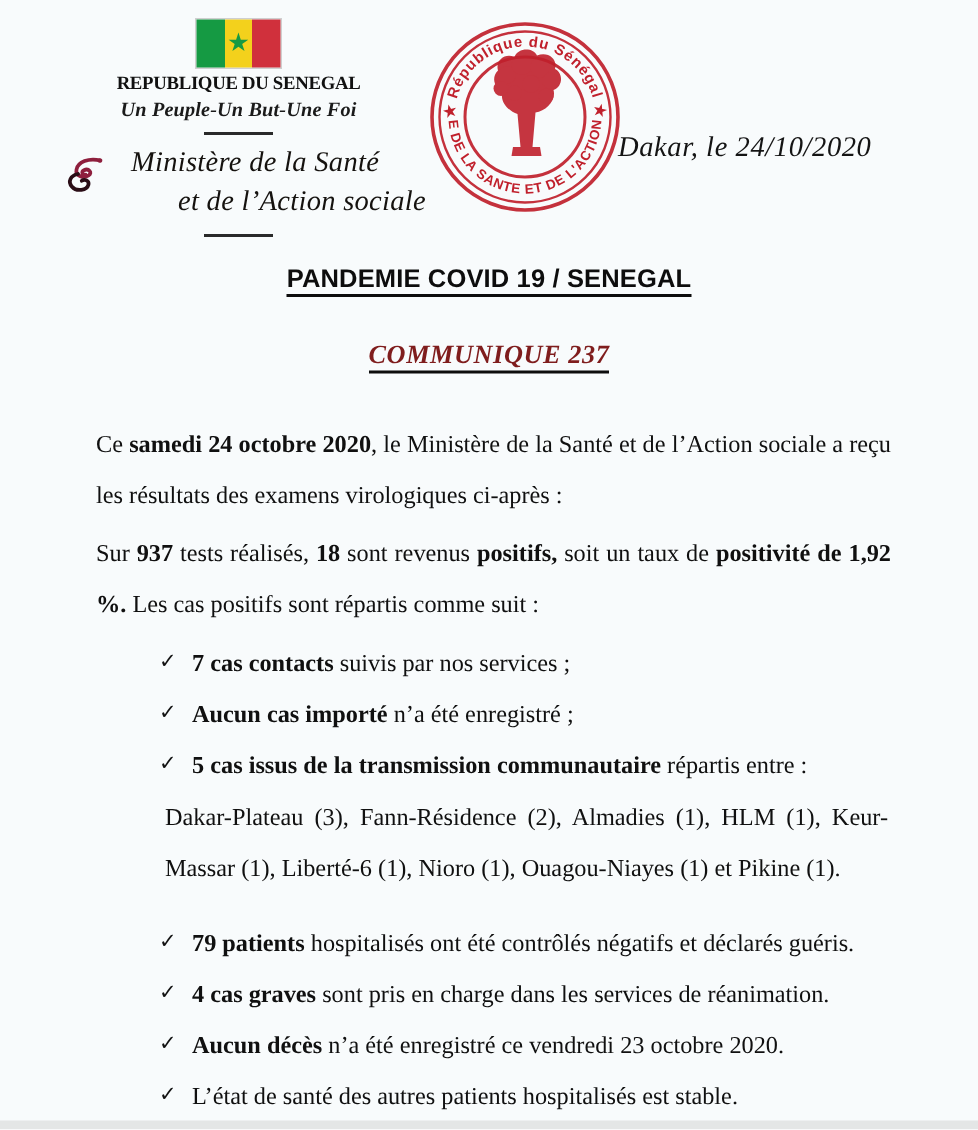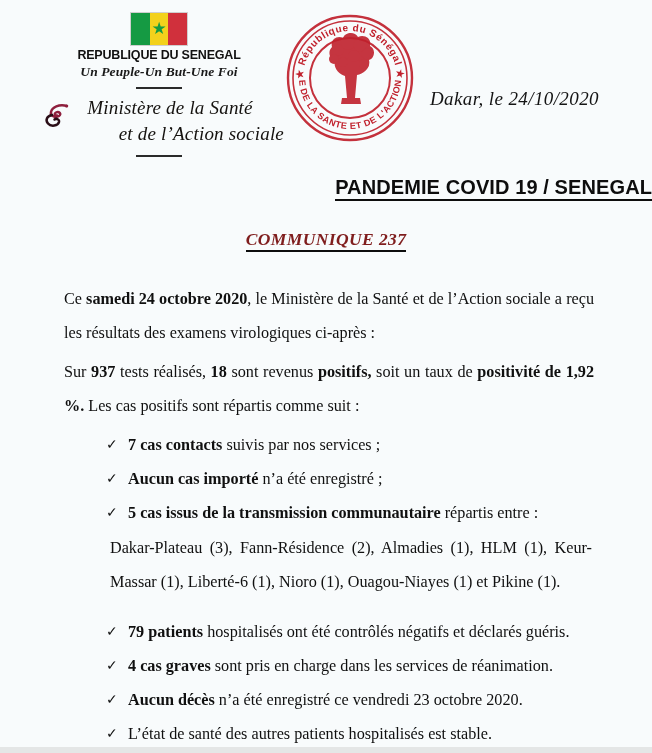--- a/index.html
+++ b/index.html
@@ -57,21 +57,21 @@
   .flag .star {
     position: absolute;
     left: 50%;
     top: 50%;
     transform: translate(-50%,-52%);
     font-size: 17px;
     line-height: 1;
     color: #159a43;
   }
   .republic {
-    font-family: Liberation Sans, sans-serif;
+    font-family: Liberation Serif, serif;
     font-weight: bold;
     font-size: 12.5px;
     letter-spacing: -0.2px;
     color: #111;
     margin-top: 1px;
   }
   .motto {
     font-family: "Liberation Serif", serif;
     font-style: italic;
     font-weight: bold;
@@ -111,36 +111,36 @@
 
   .stamp {
     position: absolute;
     left: 285px;
     top: 12px;
     width: 130px;
     height: 132px;
   }
   .date-line {
     position: absolute;
-    left: 430px;
+    left: 412px;
     top: 88px;
     font-family: "Liberation Serif", serif;
     font-style: italic;
     font-size: 19px;
     color: #141414;
     letter-spacing: 0.4px;
     white-space: nowrap;
   }
 
   
   .title-main {
-    text-align: right;
+    text-align: center;
     font-family: "Liberation Sans", sans-serif;
     font-weight: bold;
-    font-size: 20px;
+    font-size: 17px;
     letter-spacing: 0.1px;
     color: #0d0d0d;
     margin-top: 16px;
   }
   .title-main span { border-bottom: 2px solid #0d0d0d; padding-bottom: 1px; }
   .title-sub {
     text-align: center;
     font-family: "Liberation Serif", serif;
     font-weight: bold;
     font-style: italic;

